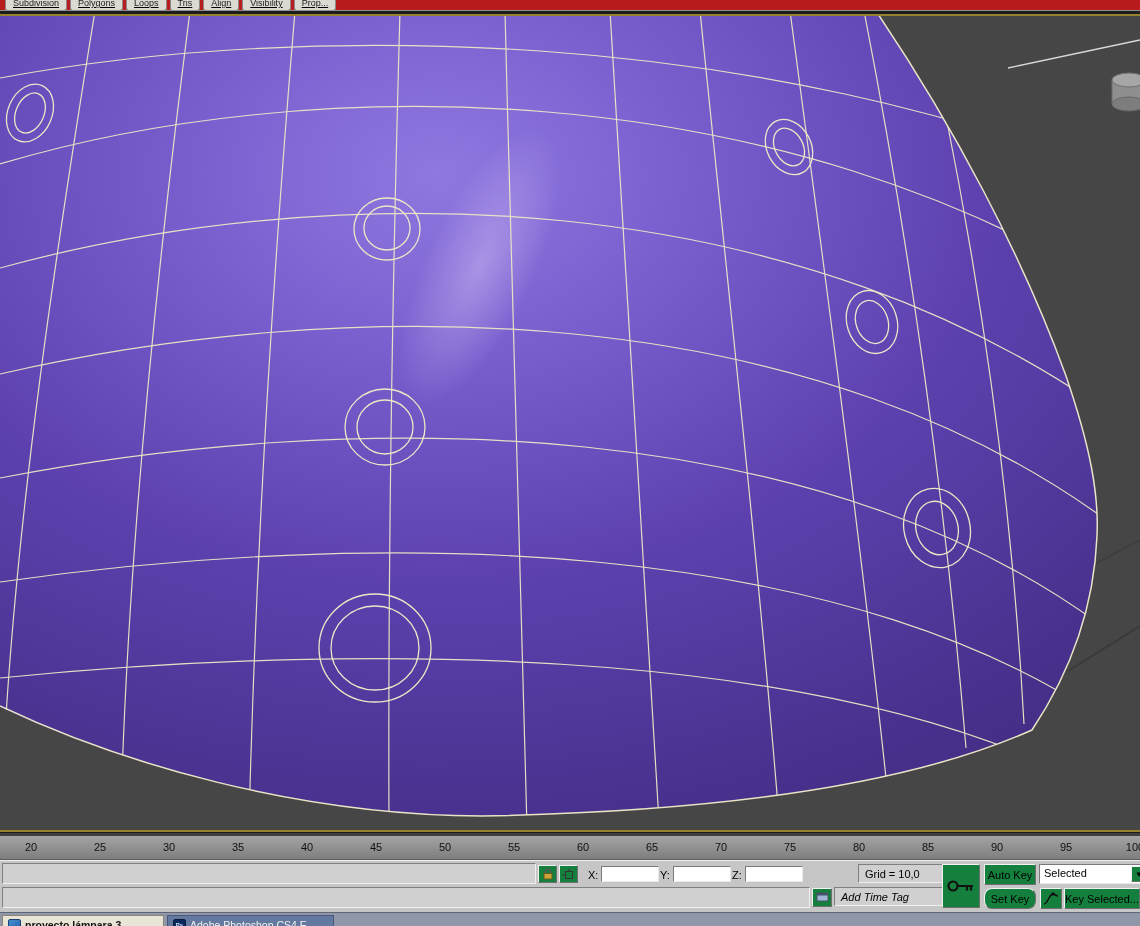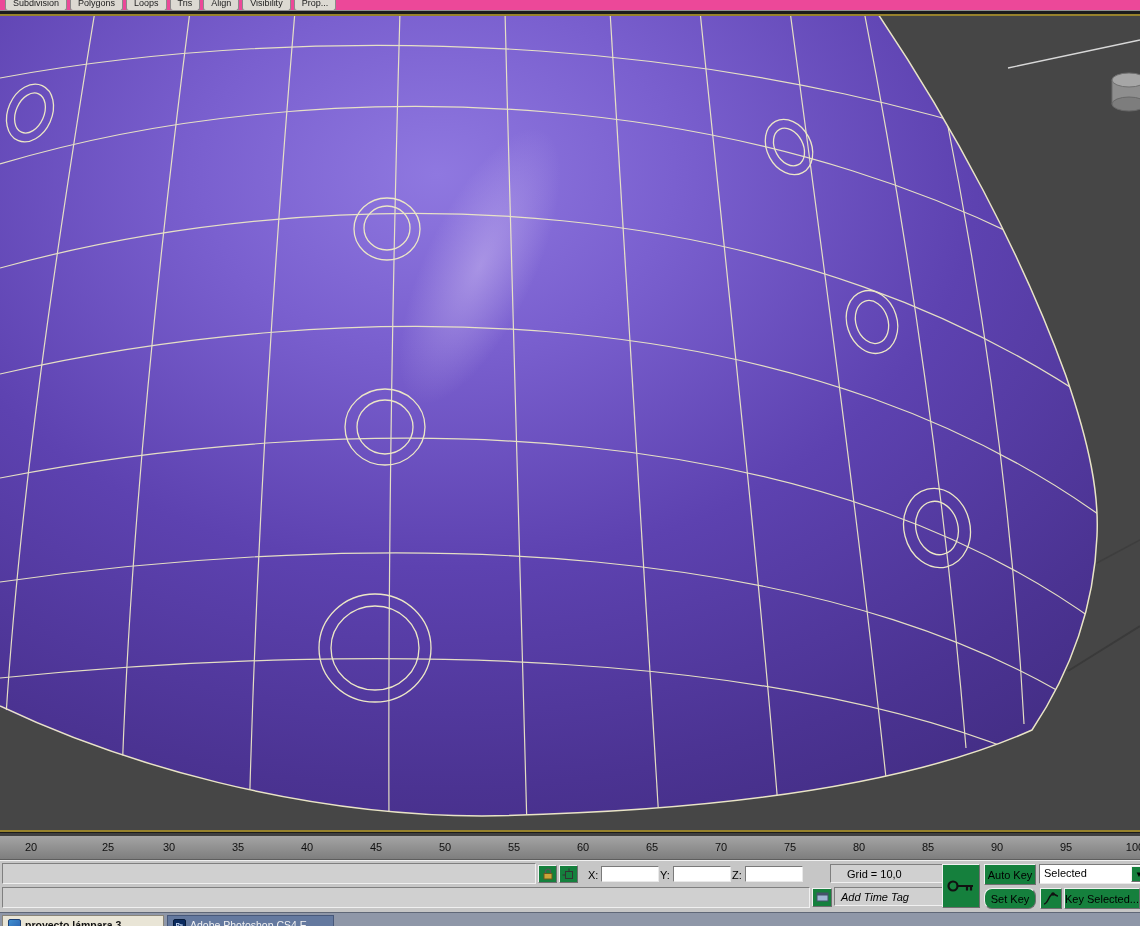--- a/index.html
+++ b/index.html
@@ -5,22 +5,22 @@
   * { box-sizing: content-box; }
   html,body { margin:0; padding:0; }
   body {
     width:1140px; height:926px; overflow:hidden;
     font-family:"Liberation Sans", sans-serif;
     background:#c6c6c6;
   }
 
   
   #ribbon {
-    height:10px; background:#ec4899; border-bottom:1px solid #8f8f8f;
-    display:flex; gap:3px; padding-left:5px; overflow:hidden; align-items:flex-start;
+    height:10px; background:#b91c1c; border-bottom:1px solid #8f8f8f;
+    display:flex; gap:3px; padding-left:5px; overflow:hidden; align-items:flex-start;text-decoration:underline;
   }
   .rtab {
     margin-top:-5px; height:15px; line-height:17px; padding:0 7px;
     font-size:9px; color:#1a1a1a; background:#dcd9d2;
     border:1px solid #8a8a8a; border-top:none; border-radius:0 0 3px 3px;
     white-space:nowrap;
   }
 
   #vgap { height:3px; background:#1c1c1c; }
 
@@ -178,21 +178,21 @@
 
       <path d="M 878,-2 C 952,108 1022,238 1066,360 C 1090,430 1099,478 1097,520 C 1094,594 1068,660 1032,714 C 902,772 700,796 482,800 C 298,799 122,748 0,690" fill="none" stroke="#e9e4c6" stroke-width="1.5"></path>
     </g>
   </svg>
 </div>
 
 <div id="underbar"></div>
 
 <div id="ruler">
   <span class="tl-label" style="left:20px">20</span>
-  <span class="tl-label" style="left:97px">25</span>
+  <span class="tl-label" style="left:89px">25</span>
   <span class="tl-label" style="left:158px">30</span>
   <span class="tl-label" style="left:227px">35</span>
   <span class="tl-label" style="left:296px">40</span>
   <span class="tl-label" style="left:365px">45</span>
   <span class="tl-label" style="left:434px">50</span>
   <span class="tl-label" style="left:503px">55</span>
   <span class="tl-label" style="left:572px">60</span>
   <span class="tl-label" style="left:641px">65</span>
   <span class="tl-label" style="left:710px">70</span>
   <span class="tl-label" style="left:779px">75</span>
@@ -222,21 +222,21 @@
     </svg>
   </div>
 
   <span class="coordlabel" style="left:588px">X:</span>
   <input class="coordinput" style="left: 601px;" value="">
   <span class="coordlabel" style="left:660px">Y:</span>
   <input class="coordinput" style="left: 673px;" value="">
   <span class="coordlabel" style="left:732px">Z:</span>
   <input class="coordinput" style="left: 745px;" value="">
 
-  <div class="abs sunken boxtext" style="left:830px; top:3px; width:106px; height:17px; padding-left:16px;">Grid = 10,0</div>
+  <div class="abs sunken boxtext" style="left:858px; top:3px; width:106px; height:17px; padding-left:6px;">Grid = 10,0</div>
 
   <div class="abs raised btn" style="left:812px; top:27px; width:18px; height:17px;">
     <svg width="13" height="11" viewBox="0 0 13 11">
       <rect x="1" y="1" width="11" height="8" fill="#9fb6d4" stroke="#44536b"></rect>
       <rect x="1" y="1" width="11" height="2.5" fill="#44536b"></rect>
     </svg>
   </div>
   <div class="abs sunken boxtext" style="left:834px; top:26px; width:102px; height:17px; padding-left:6px;font-style:italic;">Add Time Tag</div>
 
   <div class="abs raised btn" style="left:942px; top:3px; width:36px; height:42px;">

